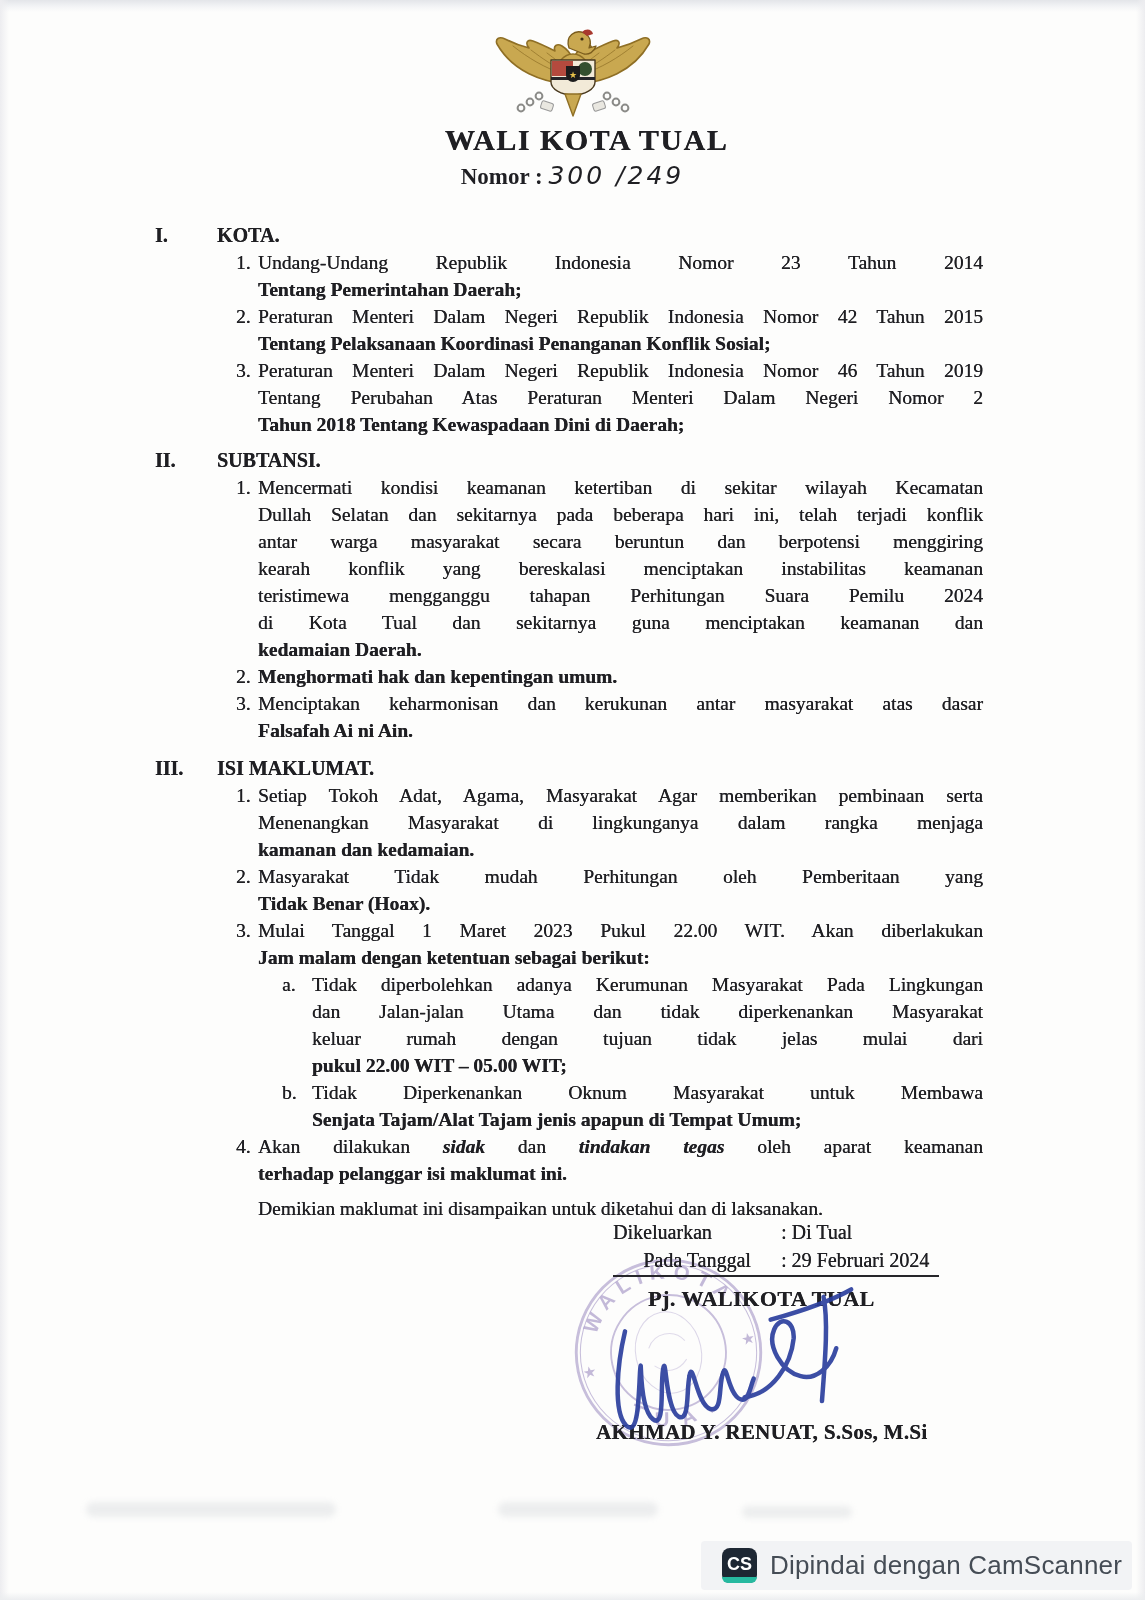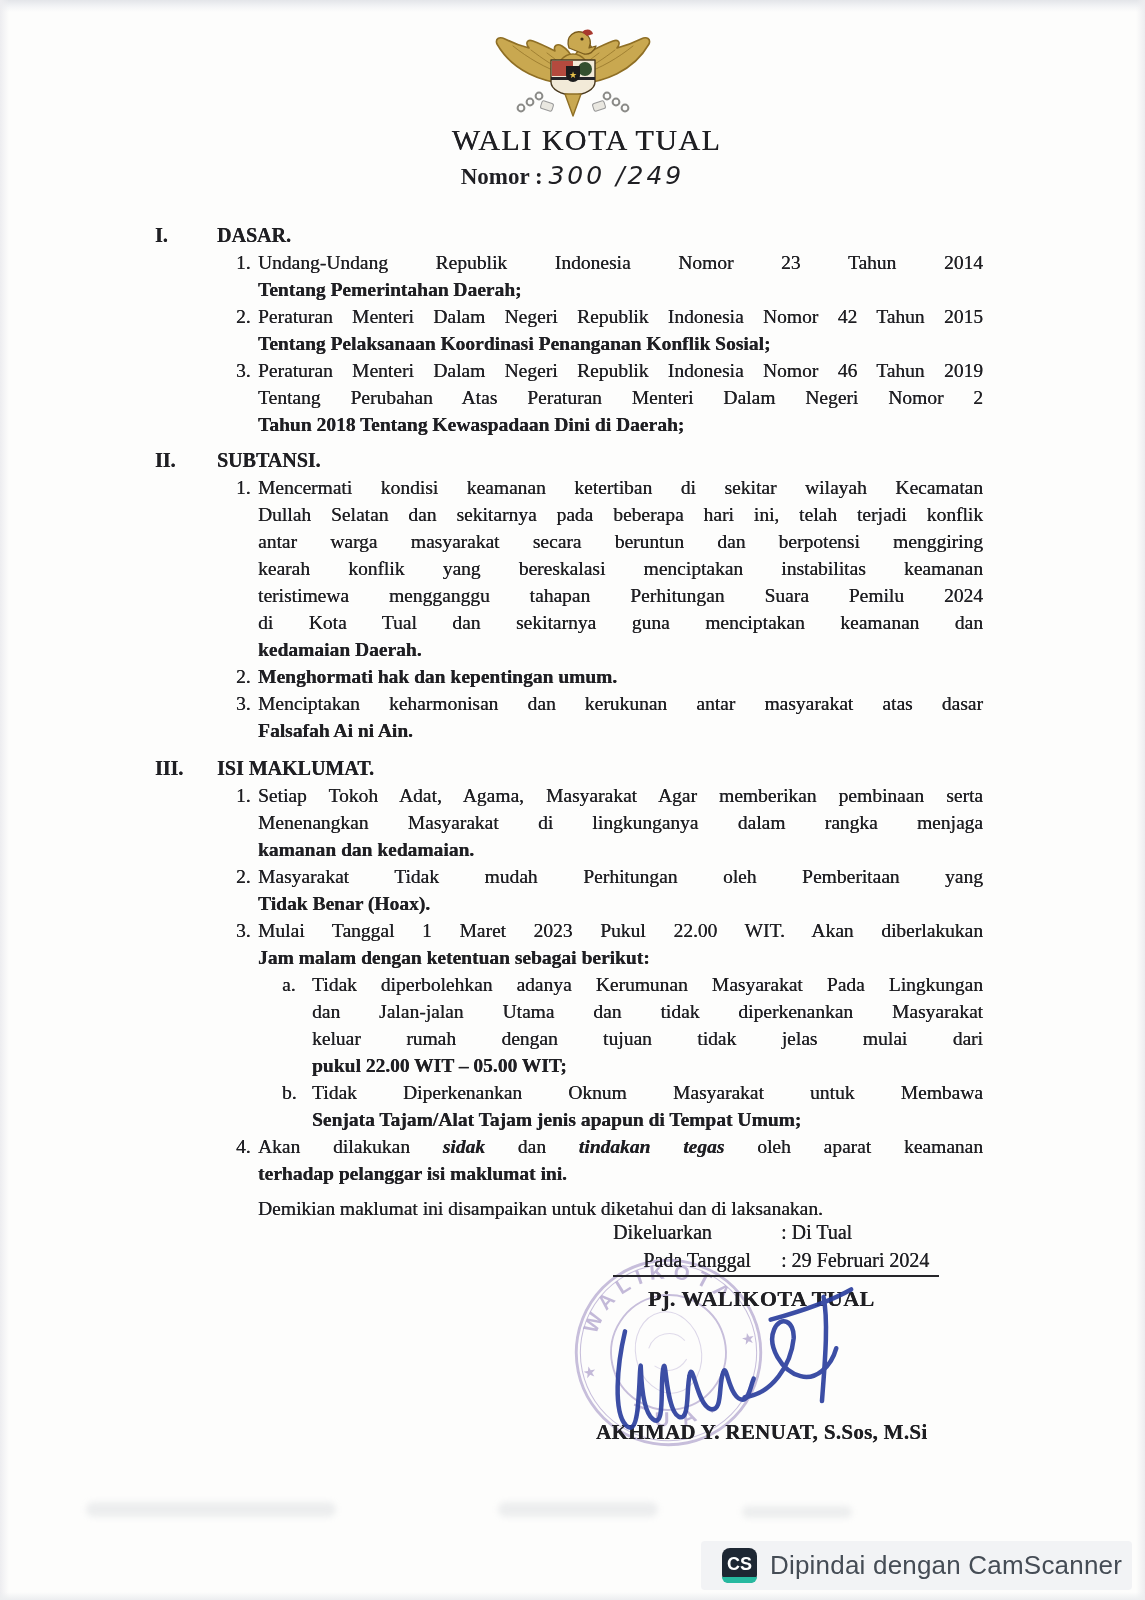--- a/index.html
+++ b/index.html
@@ -11,21 +11,21 @@
         background:linear-gradient(90deg,#ededf0,rgba(255,255,255,0));}
   .edge-right{position:absolute;top:0;right:0;bottom:0;width:9px;
         background:linear-gradient(270deg,#ededf0,rgba(255,255,255,0));}
   .edge-bottom{position:absolute;left:0;right:0;bottom:0;height:8px;
         background:linear-gradient(0deg,#eceef0,rgba(255,255,255,0));}
 
   .header{position:absolute;top:26px;left:0;width:100%;text-align:center;}
   .emblem{display:block;margin:0 auto;width:180px;height:92px;filter:blur(0.4px);}
   .title1{font-size:28px;font-weight:bold;letter-spacing:1.5px;margin-top:3px;
           text-shadow:0.3px 0 0 currentColor;}
-  .title2{font-size:30px;font-weight:normal;letter-spacing:1.5px;margin-top:5px;
+  .title2{font-size:30px;font-weight:bold;letter-spacing:1.5px;margin-top:5px;
           text-shadow:0.3px 0 0 currentColor;padding-left:28px;}
   .nomor{font-size:23px;margin-top:4px;font-weight:bold;}
   .nomor .hand{font-family:"DejaVu Sans",sans-serif;font-weight:normal;font-size:25px;
           letter-spacing:3px;font-style:italic;}
 
   .bodytext{position:absolute;top:222px;left:0;width:1145px;font-size:19.5px;line-height:27px;
           text-shadow:0.25px 0 0 currentColor;}
   .sec-head{position:relative;margin-left:217px;margin-right:162px;font-weight:bold;font-size:20px;}
   .sec-head .rn{position:absolute;left:-62px;top:0;}
   .sec2{margin-top:9px;} .sec3{margin-top:11px;}
@@ -112,21 +112,21 @@
       <span>Nomor :</span>
       <span class="hand">300 /249</span>
     </div>
   </div>
 
   <div class="bodytext">
 
     <div>
       <div class="sec-head">
         <span class="rn">I.</span>
-        <span>DASAR.</span>
+        <span>KOTA.</span>
       </div>
       <div class="li">
         <span class="num">1.</span>
         <div class="jl">Undang-Undang Republik Indonesia Nomor 23 Tahun 2014</div>
         <div class="ll">Tentang Pemerintahan Daerah;</div>
       </div>
       <div class="li">
         <span class="num">2.</span>
         <div class="jl">Peraturan Menteri Dalam Negeri Republik Indonesia Nomor 42 Tahun 2015</div>
         <div class="ll">Tentang Pelaksanaan Koordinasi Penanganan Konflik Sosial;</div>

